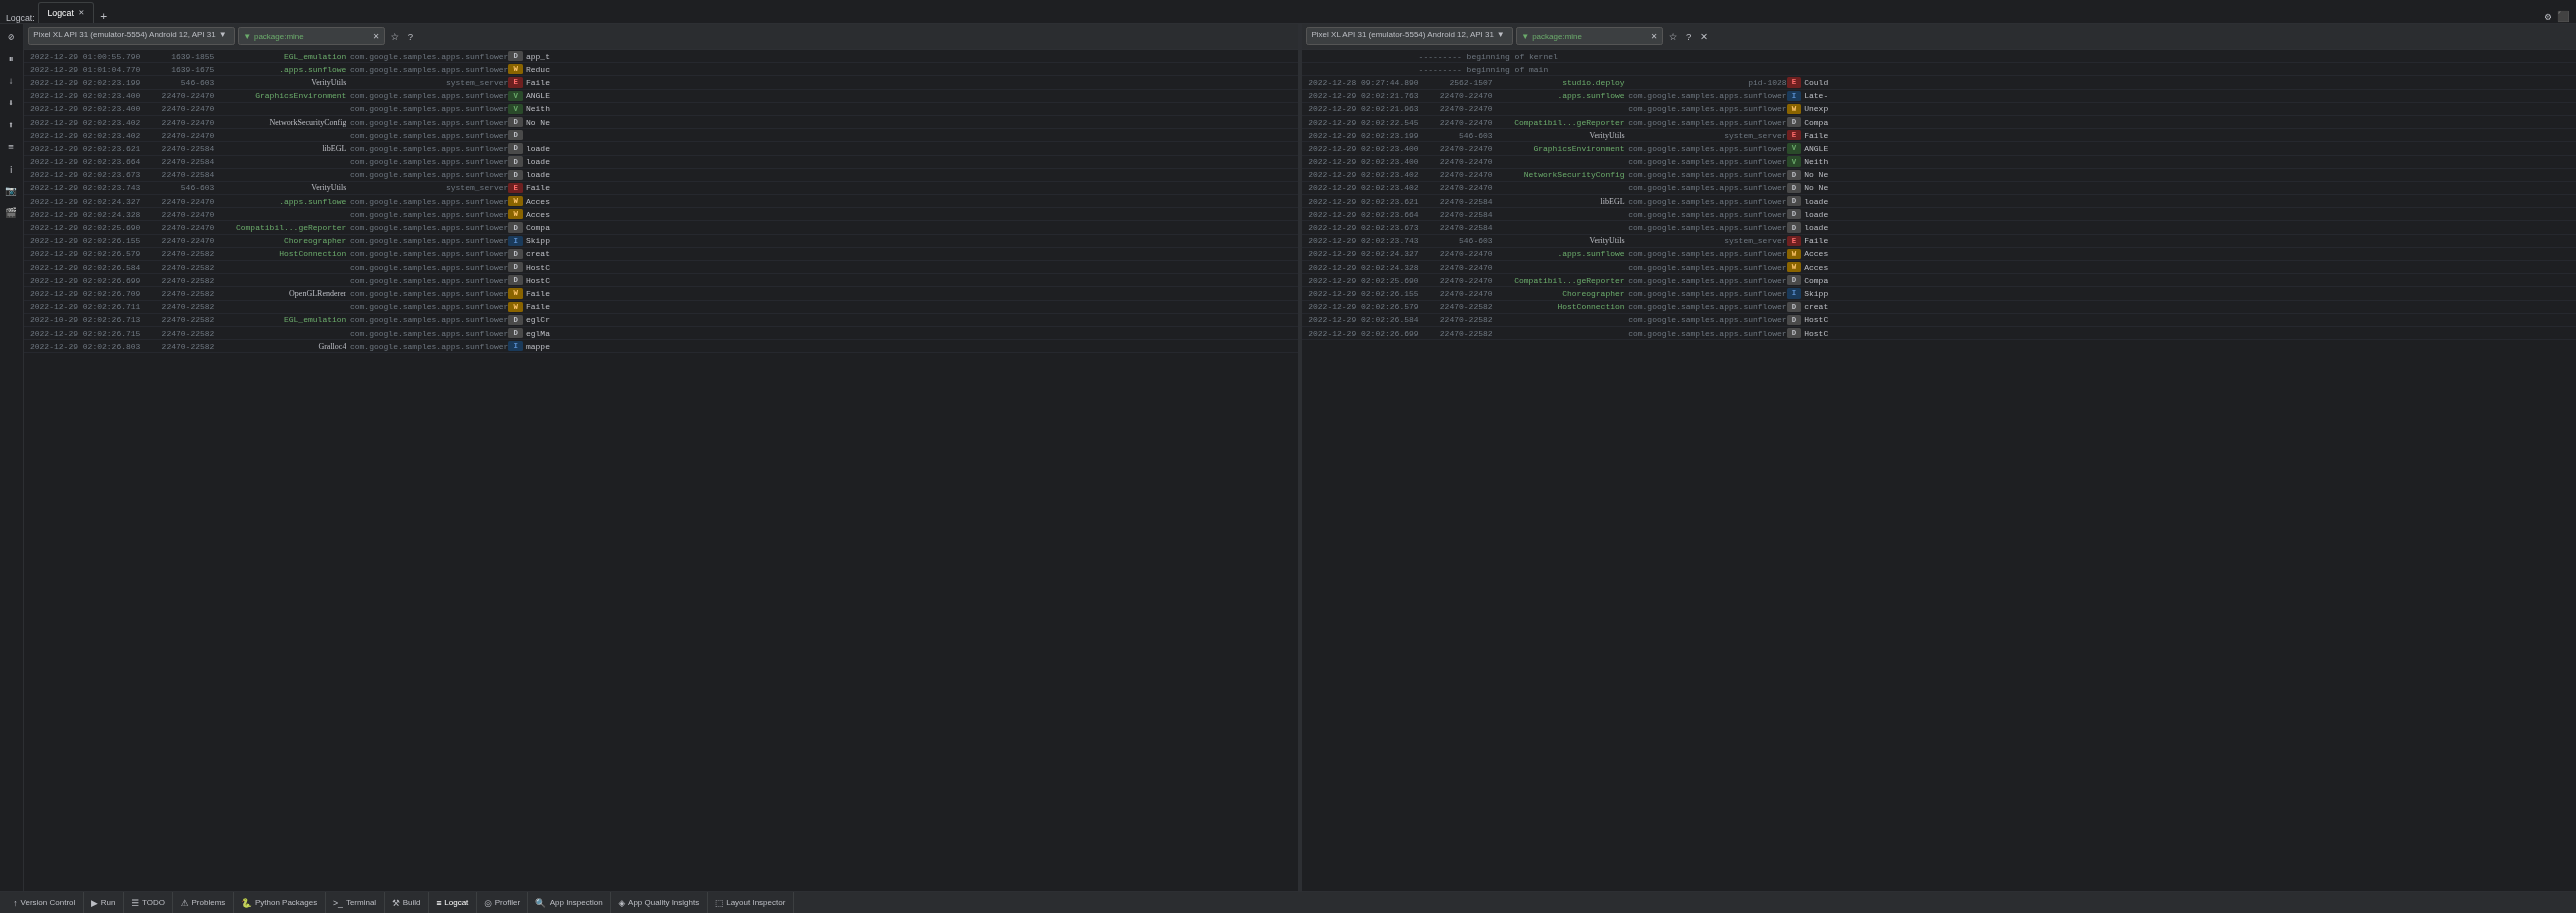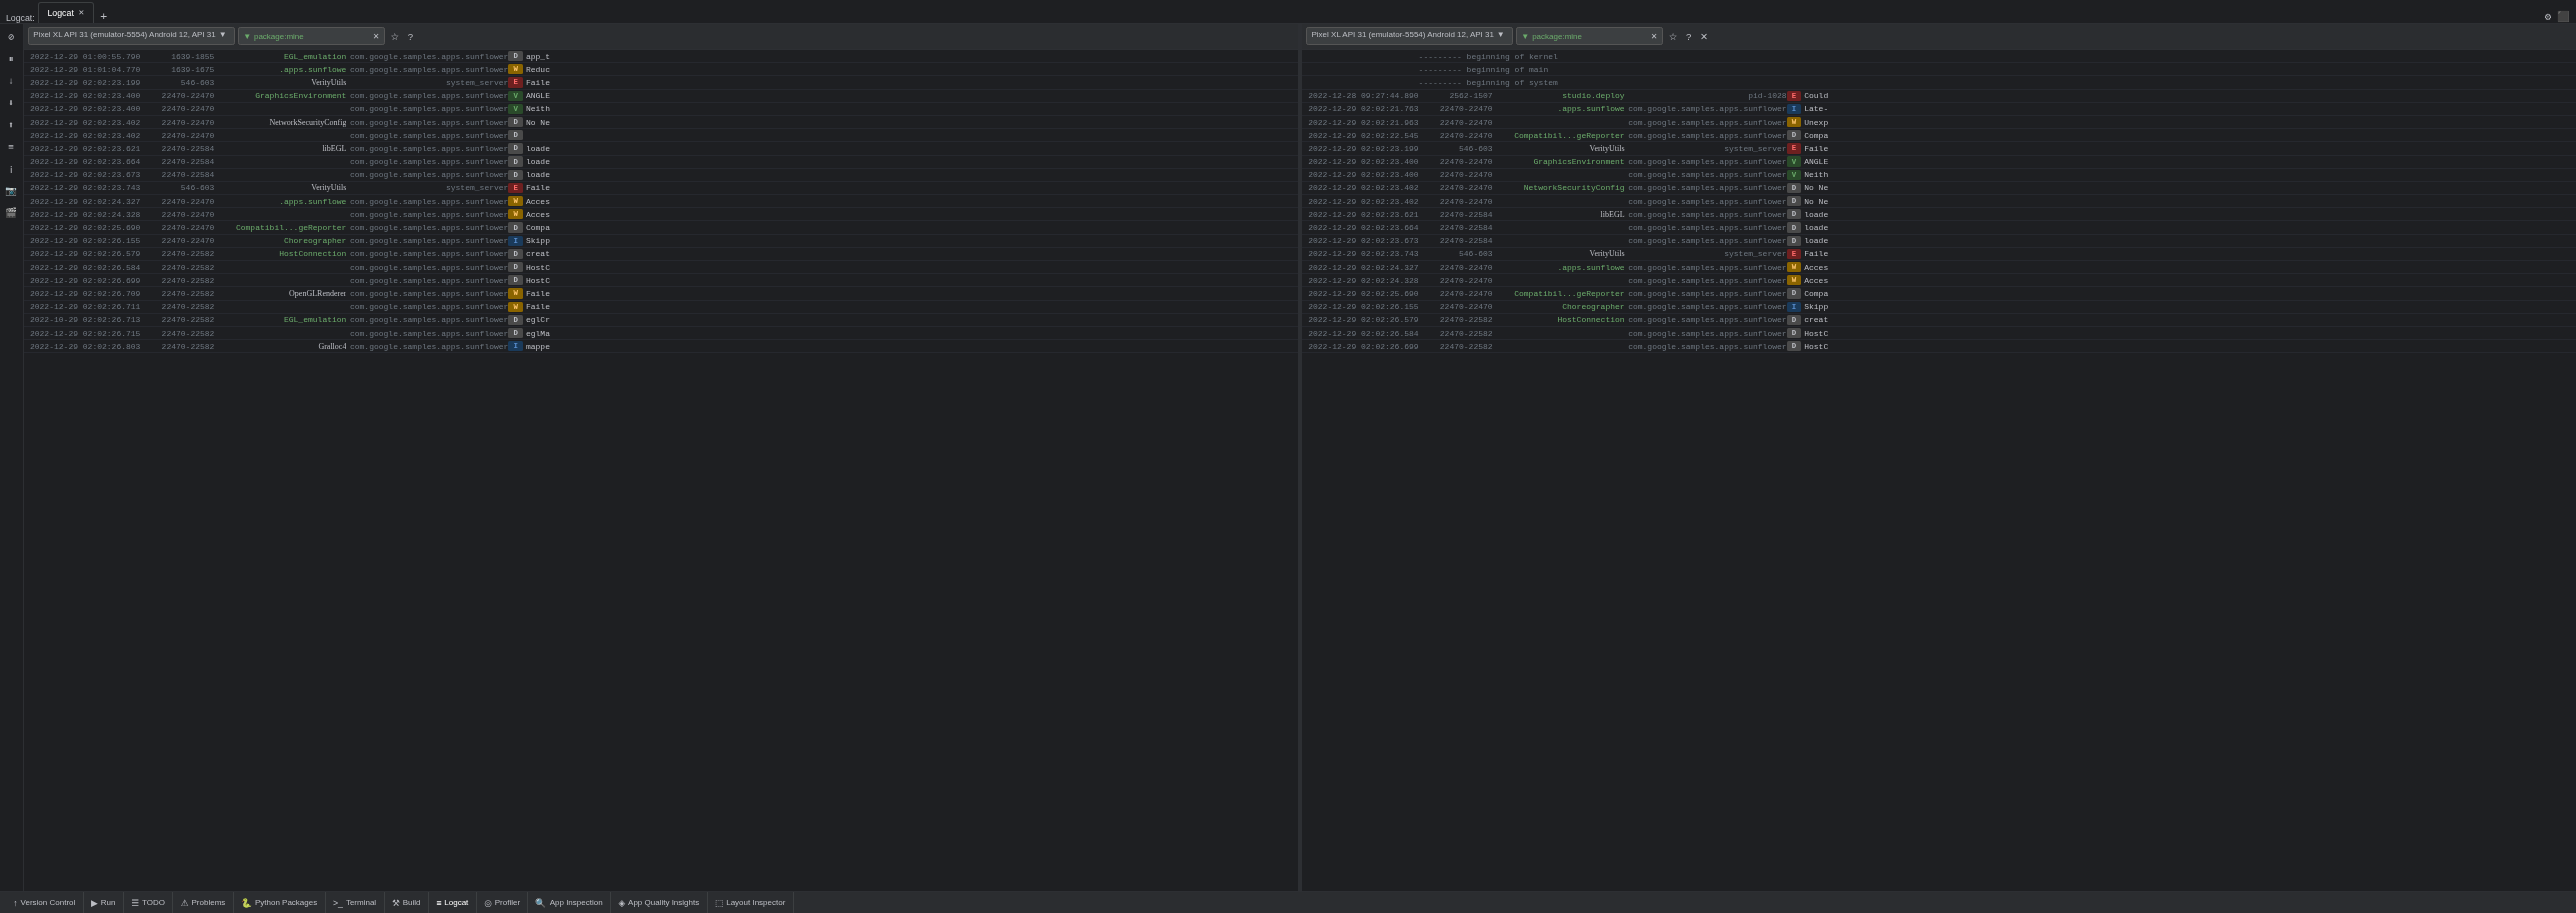--- a/index.html
+++ b/index.html
@@ -503,24 +503,20 @@
       <div class="log-content" id="right-log">
           <div class="log-row">
     <span class="log-timestamp"></span>
     <span style="color:#6e7780;font-size:8px;">--------- beginning of kernel</span>
   </div>
           <div class="log-row">
     <span class="log-timestamp"></span>
     <span style="color:#6e7780;font-size:8px;">--------- beginning of main</span>
   </div>
           <div class="log-row">
-    <span class="log-timestamp"></span>
-    <span style="color:#6e7780;font-size:8px;">--------- beginning of system</span>
-  </div>
-          <div class="log-row">
     <span class="log-timestamp">2022-12-28 09:27:44.890</span>
     <span class="log-pid">2562-1507</span>
     <span class="log-tag green">studio.deploy</span>
     <span class="log-package">pid-1028</span>
     <span class="log-level level-E">E</span>
     <span class="log-message truncated">Could</span>
   </div>
           <div class="log-row">
     <span class="log-timestamp">2022-12-29 02:02:21.763</span>
     <span class="log-pid">22470-22470</span>

